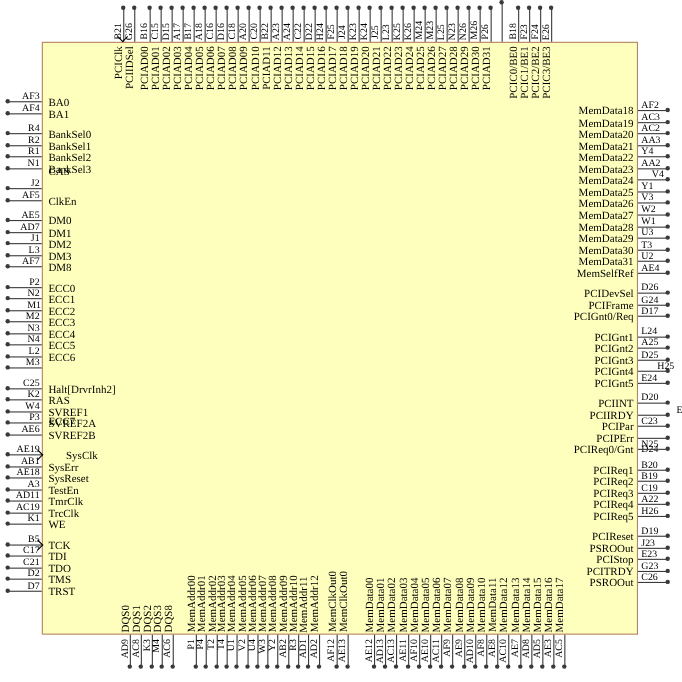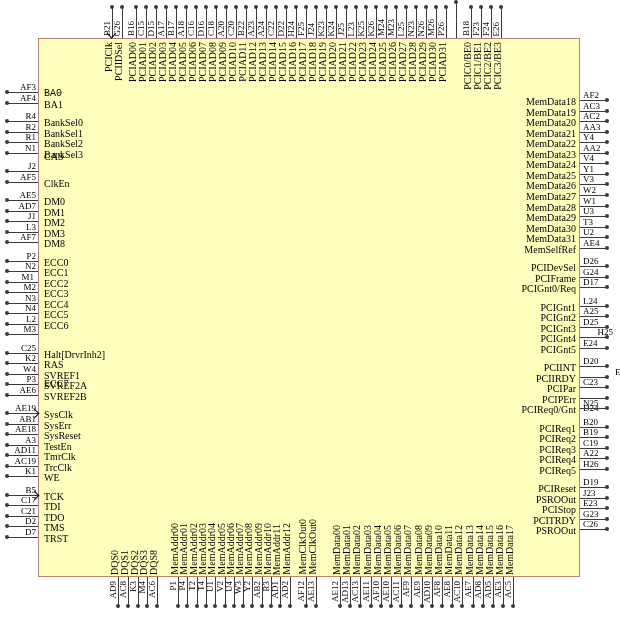--- a/index.html
+++ b/index.html
@@ -327,21 +327,21 @@
     <div class="dot" style="left: 501.2px; top: 604px; background: rgb(58, 58, 58);"></div>
     <div class="vtext code" style="left: 493.2px; top: 581px;">AE3</div>
     <div class="vtext plabel" style="left: 494.2px; bottom: 45px;">MemData16</div>
     <div class="wire-v" style="left: 513.4px; top: 577px; height: 29px; background: rgb(58, 58, 58);"></div>
     <div class="dot" style="left: 511.4px; top: 604px; background: rgb(58, 58, 58);"></div>
     <div class="vtext code" style="left: 503.4px; top: 581px;">AC5</div>
     <div class="vtext plabel" style="left: 504.4px; bottom: 45px;">MemData17</div>
     <div class="wire-h" style="left: 7px; top: 92px; width: 31px; background: rgb(58, 58, 58);"></div>
     <div class="dot" style="left: 5px; top: 90px; background: rgb(58, 58, 58);"></div>
     <div class="hcode" style="left: 6px; width: 30px; top: 82px; text-align: right;">AF3</div>
-    <div class="hlabel" style="left: 44px; top: 88px; font-family: Liberation Mono, monospace;">BA0</div>
+    <div class="hlabel" style="left: 44px; top: 88px;">BA0</div>
     <div class="wire-h" style="left: 7px; top: 102.55px; width: 31px; background: rgb(58, 58, 58);"></div>
     <div class="dot" style="left: 5px; top: 100.55px; background: rgb(58, 58, 58);"></div>
     <div class="hcode" style="left: 6px; width: 30px; top: 92.55px; text-align: right;">AF4</div>
     <div class="hlabel" style="left: 44px; top: 98.55px;">BA1</div>
     <div class="wire-h" style="left: 7px; top: 121px; width: 31px; background: rgb(58, 58, 58);"></div>
     <div class="dot" style="left: 5px; top: 119px; background: rgb(58, 58, 58);"></div>
     <div class="hcode" style="left: 6px; width: 30px; top: 111px; text-align: right;">R4</div>
     <div class="hlabel" style="left: 44px; top: 117px;">BankSel0</div>
     <div class="wire-h" style="left: 7px; top: 131.55px; width: 31px; background: rgb(58, 58, 58);"></div>
     <div class="dot" style="left: 5px; top: 129.55px; background: rgb(58, 58, 58);"></div>
@@ -386,21 +386,21 @@
     <div class="wire-h" style="left: 7px; top: 260.5px; width: 31px; background: rgb(58, 58, 58);"></div>
     <div class="dot" style="left: 5px; top: 258.5px; background: rgb(58, 58, 58);"></div>
     <div class="hcode" style="left: 6px; width: 30px; top: 250.5px; text-align: right;">P2</div>
     <div class="hlabel" style="left: 44px; top: 256.5px;">ECC0</div>
     <div class="wire-h" style="left: 7px; top: 271.05px; width: 31px; background: rgb(58, 58, 58);"></div>
     <div class="dot" style="left: 5px; top: 269.05px; background: rgb(58, 58, 58);"></div>
     <div class="hcode" style="left: 6px; width: 30px; top: 261.05px; text-align: right;">N2</div>
     <div class="hlabel" style="left: 44px; top: 267.05px;">ECC1</div>
     <div class="wire-h" style="left: 7px; top: 281.6px; width: 31px; background: rgb(58, 58, 58);"></div>
     <div class="dot" style="left: 5px; top: 279.6px; background: rgb(58, 58, 58);"></div>
-    <div class="hcode" style="left: 4px; width: 30px; top: 271.6px; text-align: right;">M1</div>
+    <div class="hcode" style="left: 16px; width: 30px; top: 271.6px; text-align: center;">M1</div>
     <div class="hlabel" style="left: 44px; top: 277.6px;">ECC2</div>
     <div class="wire-h" style="left: 7px; top: 292.15px; width: 31px; background: rgb(58, 58, 58);"></div>
     <div class="dot" style="left: 5px; top: 290.15px; background: rgb(58, 58, 58);"></div>
     <div class="hcode" style="left: 6px; width: 30px; top: 282.15px; text-align: right;">M2</div>
     <div class="hlabel" style="left: 44px; top: 288.15px;">ECC3</div>
     <div class="wire-h" style="left: 7px; top: 302.7px; width: 31px; background: rgb(58, 58, 58);"></div>
     <div class="dot" style="left: 5px; top: 300.7px; background: rgb(58, 58, 58);"></div>
     <div class="hcode" style="left: 6px; width: 30px; top: 292.7px; text-align: right;">N3</div>
     <div class="hlabel" style="left: 44px; top: 298.7px;">ECC4</div>
     <div class="wire-h" style="left: 7px; top: 313.25px; width: 31px; background: rgb(58, 58, 58);"></div>
@@ -431,21 +431,21 @@
     <div class="dot" style="left: 5px; top: 382.15px; background: rgb(58, 58, 58);"></div>
     <div class="hcode" style="left: 6px; width: 30px; top: 374.15px; text-align: right;">P3</div>
     <div class="hlabel" style="left: 44px; top: 380.15px;">SVREF2A</div>
     <div class="wire-h" style="left: 7px; top: 394.7px; width: 31px; background: rgb(58, 58, 58);"></div>
     <div class="dot" style="left: 5px; top: 392.7px; background: rgb(58, 58, 58);"></div>
     <div class="hcode" style="left: 6px; width: 30px; top: 384.7px; text-align: right;">AE6</div>
     <div class="hlabel" style="left: 44px; top: 390.7px;">SVREF2B</div>
     <div class="wire-h" style="left: 7px; top: 413px; width: 31px; background: rgb(58, 58, 58);"></div>
     <div class="dot" style="left: 5px; top: 411px; background: rgb(58, 58, 58);"></div>
     <div class="hcode" style="left: 6px; width: 30px; top: 403px; text-align: right;">AE19</div>
-    <div class="hlabel" style="left: 44px; top: 409px; font-family: Liberation Serif, serif;">SysClk</div>
+    <div class="hlabel" style="left: 60px; top: 409px; font-family: Liberation Serif, serif;">SysClk</div>
     <div class="chev right" style="left: 31px; top: 410px;"></div>
     <div class="wire-h" style="left: 7px; top: 423.55px; width: 31px; background: rgb(58, 58, 58);"></div>
     <div class="dot" style="left: 5px; top: 421.55px; background: rgb(58, 58, 58);"></div>
     <div class="hcode" style="left: 6px; width: 30px; top: 413.55px; text-align: right;">AB1</div>
     <div class="hlabel" style="left: 44px; top: 419.55px;">SysErr</div>
     <div class="wire-h" style="left: 7px; top: 434.1px; width: 31px; background: rgb(58, 58, 58);"></div>
     <div class="dot" style="left: 5px; top: 432.1px; background: rgb(58, 58, 58);"></div>
     <div class="hcode" style="left: 6px; width: 30px; top: 424.1px; text-align: right;">AE18</div>
     <div class="hlabel" style="left: 44px; top: 430.1px;">SysReset</div>
     <div class="wire-h" style="left: 7px; top: 444.65px; width: 31px; background: rgb(58, 58, 58);"></div>
@@ -504,21 +504,21 @@
     <div class="wire-h" style="left: 580px; top: 142.2px; width: 27px; background: rgb(58, 58, 58);"></div>
     <div class="dot" style="left: 605px; top: 140.2px; background: rgb(58, 58, 58);"></div>
     <div class="hcode" style="left: 583px; width: 30px; top: 132.2px;">Y4</div>
     <div class="hlabel" style="top: 138.2px; right: 44px; text-align: right;">MemData22</div>
     <div class="wire-h" style="left: 580px; top: 152.75px; width: 27px; background: rgb(58, 58, 58);"></div>
     <div class="dot" style="left: 605px; top: 150.75px; background: rgb(58, 58, 58);"></div>
     <div class="hcode" style="left: 583px; width: 30px; top: 142.75px;">AA2</div>
     <div class="hlabel" style="top: 148.75px; right: 44px; text-align: right;">MemData23</div>
     <div class="wire-h" style="left: 580px; top: 163.3px; width: 27px; background: rgb(58, 58, 58);"></div>
     <div class="dot" style="left: 605px; top: 161.3px; background: rgb(58, 58, 58);"></div>
-    <div class="hcode" style="left: 583px; width: 30px; top: 153.3px;">V4</div>
+    <div class="hcode" style="left: 583px; width: 30px; top: 153.3px; text-align: center;">V4</div>
     <div class="hlabel" style="top: 159.3px; right: 44px; text-align: right;">MemData24</div>
     <div class="wire-h" style="left: 580px; top: 173.85px; width: 27px; background: rgb(58, 58, 58);"></div>
     <div class="dot" style="left: 605px; top: 171.85px; background: rgb(58, 58, 58);"></div>
     <div class="hcode" style="left: 583px; width: 30px; top: 163.85px;">Y1</div>
     <div class="hlabel" style="top: 169.85px; right: 44px; text-align: right;">MemData25</div>
     <div class="wire-h" style="left: 580px; top: 184.4px; width: 27px; background: rgb(58, 58, 58);"></div>
     <div class="dot" style="left: 605px; top: 182.4px; background: rgb(58, 58, 58);"></div>
     <div class="hcode" style="left: 583px; width: 30px; top: 174.4px;">V3</div>
     <div class="hlabel" style="top: 180.4px; right: 44px; text-align: right;">MemData26</div>
     <div class="wire-h" style="left: 580px; top: 194.95px; width: 27px; background: rgb(58, 58, 58);"></div>

